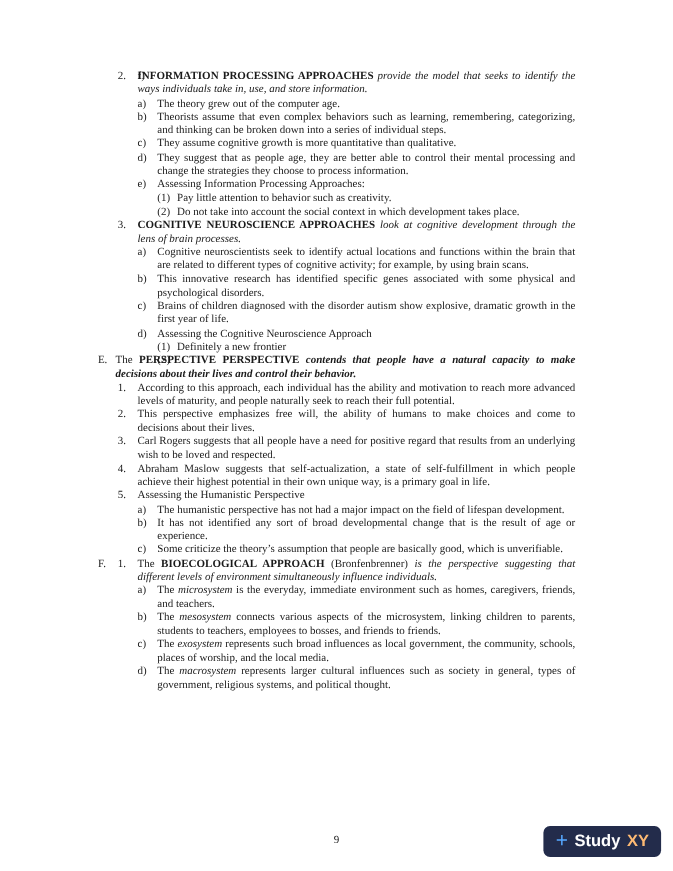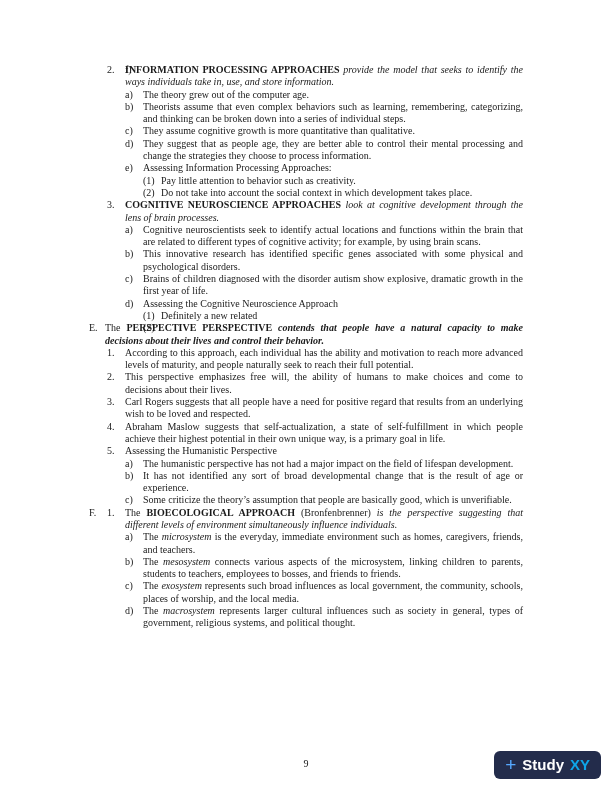--- a/index.html
+++ b/index.html
@@ -58,21 +58,21 @@
     font-size: 15px;
     color: #ffffff;
   }
   .brand .plus {
     color: #56a8ff;
     font-size: 19px;
     font-weight: normal;
     line-height: 1;
     margin-top: -2px;
   }
-  .brand .xy { color: #0ea5e9; }
+  .brand .xy { color: #fdba74; }
 </style>
 </head>
 <body>
 
 <div class="page">
   <div class="content">
 
     <div class="li lvl-letter"><span class="marker">f)</span></div>
 
     <div class="li lvl-num"><span class="marker">2.</span><span class="b">INFORMATION PROCESSING APPROACHES</span><span class="i"> provide the model that seeks to identify the ways individuals take in, use, and store information.</span></div>
@@ -94,21 +94,21 @@
     <div class="li lvl-num"><span class="marker">3.</span><span class="b">COGNITIVE NEUROSCIENCE APPROACHES</span><span class="i"> look at cognitive development through the lens of brain processes.</span></div>
 
     <div class="li lvl-letter"><span class="marker">a)</span><span>Cognitive neuroscientists seek to identify actual locations and functions within the brain that are related to different types of cognitive activity; for example, by using brain scans.</span></div>
 
     <div class="li lvl-letter"><span class="marker">b)</span><span>This innovative research has identified specific genes associated with some physical and psychological disorders.</span></div>
 
     <div class="li lvl-letter"><span class="marker">c)</span><span>Brains of children diagnosed with the disorder autism show explosive, dramatic growth in the first year of life.</span></div>
 
     <div class="li lvl-letter"><span class="marker">d)</span><span>Assessing the Cognitive Neuroscience Approach</span></div>
 
-    <div class="li lvl-paren"><span class="marker">(1)</span><span>Definitely a new related</span></div>
+    <div class="li lvl-paren"><span class="marker">(1)</span><span>Definitely a new frontier</span></div>
 
     <div class="li lvl-paren"><span class="marker">(2)</span></div>
 
     <div class="li lvl-cap"><span class="marker">E.</span><span>The </span><span class="b">PERSPECTIVE PERSPECTIVE</span><span class="bi"> contends that people have a natural capacity to make decisions about their lives and control their behavior.</span></div>
 
     <div class="li lvl-num"><span class="marker">1.</span><span>According to this approach, each individual has the ability and motivation to reach more advanced levels of maturity, and people naturally seek to reach their full potential.</span></div>
 
     <div class="li lvl-num"><span class="marker">2.</span><span>This perspective emphasizes free will, the ability of humans to make choices and come to decisions about their lives.</span></div>
 
     <div class="li lvl-num"><span class="marker">3.</span><span>Carl Rogers suggests that all people have a need for positive regard that results from an underlying wish to be loved and respected.</span></div>

